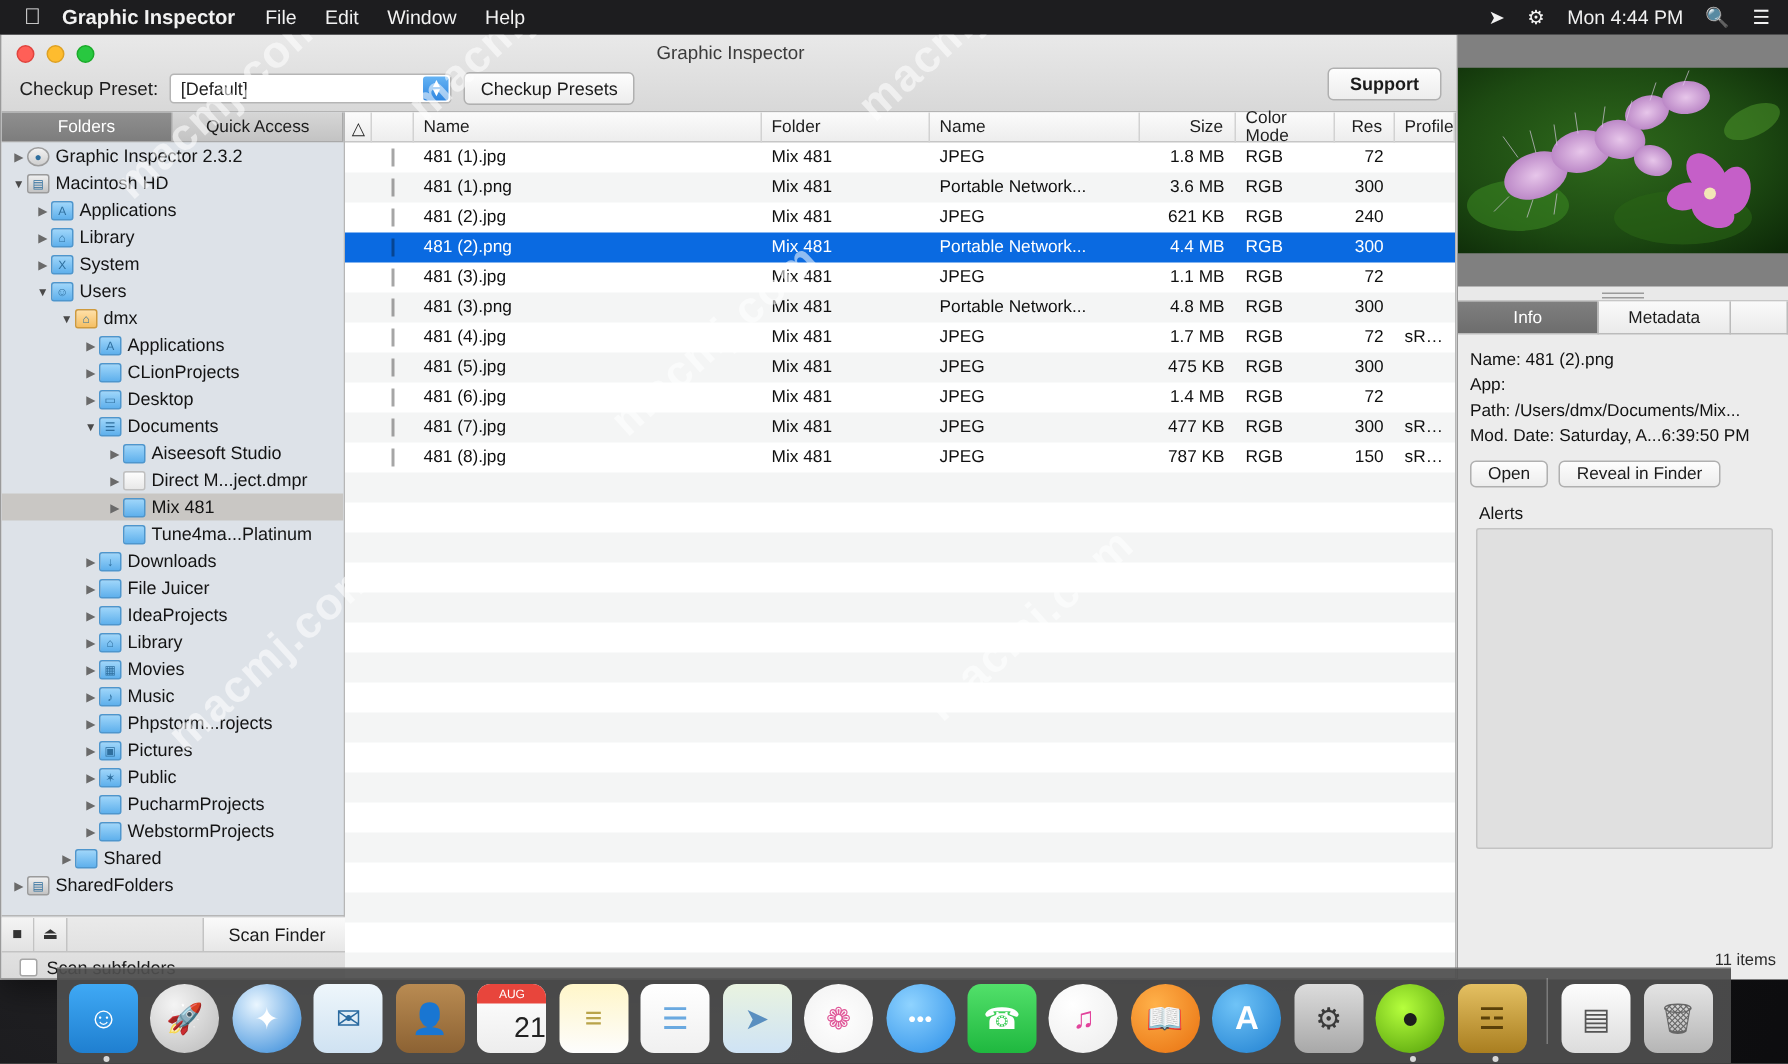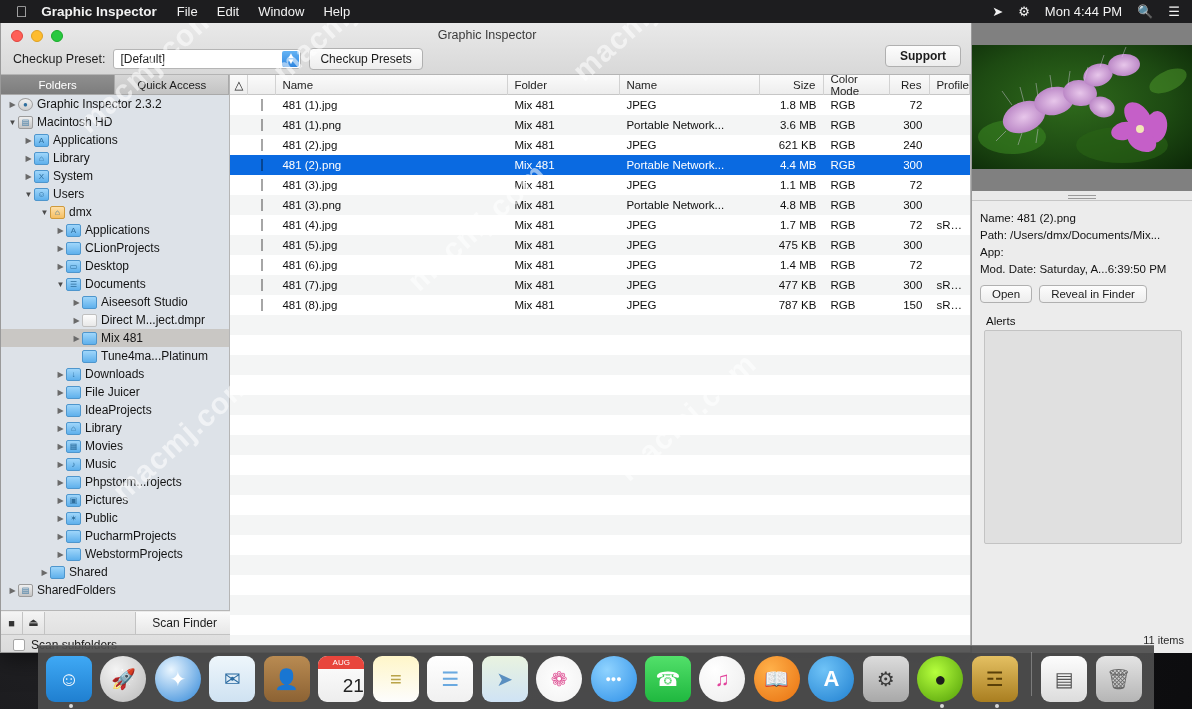--- a/index.html
+++ b/index.html
@@ -641,32 +641,37 @@
           <ellipse cx="184" cy="82" rx="11" ry="16" transform="rotate(10 184 82)"></ellipse>
           <ellipse cx="170" cy="96" rx="15" ry="10" transform="rotate(25 170 96)"></ellipse>
           <ellipse cx="152" cy="86" rx="13" ry="9" transform="rotate(-15 152 86)"></ellipse>
         </g>
         <circle cx="168" cy="84" r="4" fill="#f2e6b6"></circle>
       </svg>
     </div>
     <div class="grip">
         <i></i>
       </div>
+    <div class="ins-tabs">
+      <div class="ins-tab t1 active">Info</div>
+      <div class="ins-tab t2">Metadata</div>
+      <div class="ins-tab t3"></div>
+    </div>
     <div class="info-body">
       <div class="kv">
         <b>Name:</b>
         <span>481 (2).png</span>
       </div>
       <div class="kv">
+        <b>App:</b>
+        <span></span>
+      </div>
+      <div class="kv">
         <b>Path:</b>
         <span>/Users/dmx/Documents/Mix...</span>
-      </div>
-      <div class="kv">
-        <b>App:</b>
-        <span></span>
       </div>
       <div class="kv">
         <b>Mod. Date:</b>
         <span>Saturday, A...6:39:50 PM</span>
       </div>
       <div class="info-btns">
         <span class="btn">Open</span>
         <span class="btn">Reveal in Finder</span>
       </div>
     </div>

